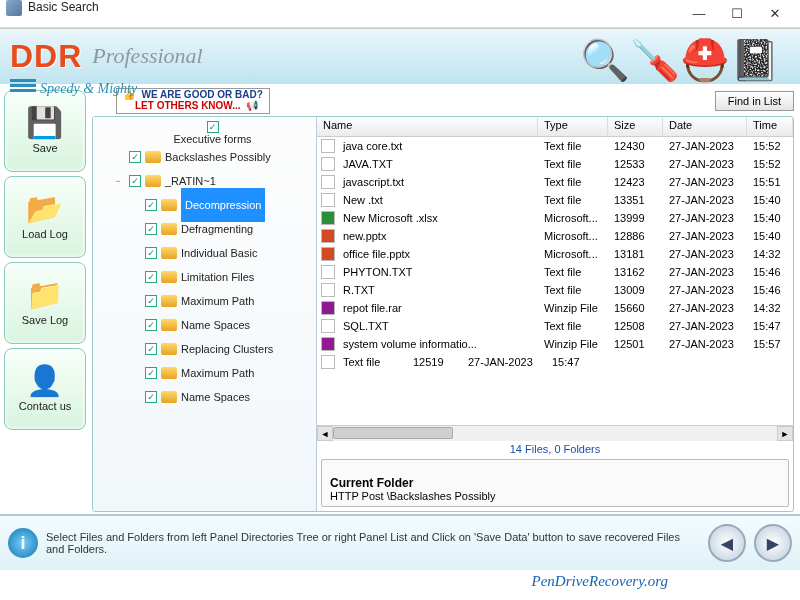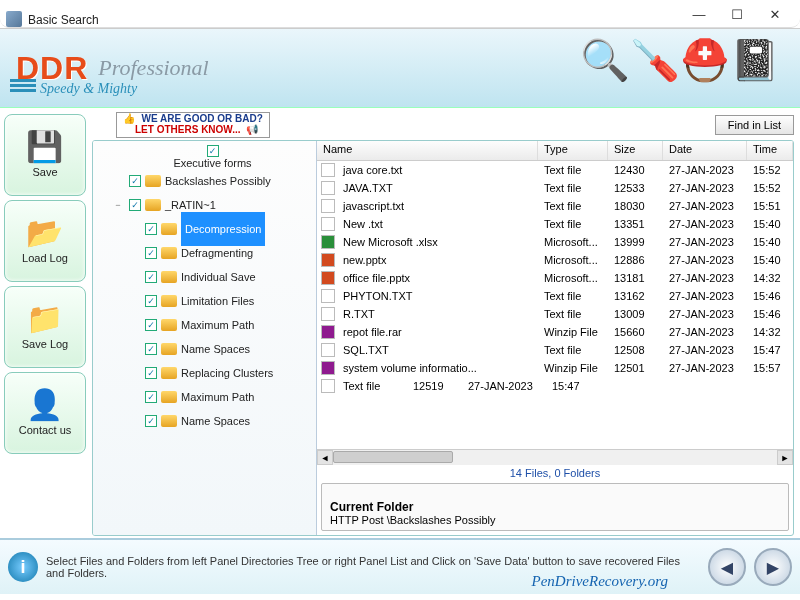--- a/index.html
+++ b/index.html
@@ -1,21 +1,21 @@
 <!DOCTYPE html>
 <html><head>
 <meta charset="utf-8">
 <style>
 * { box-sizing: border-box; margin: 0; padding: 0; font-family: "Segoe UI", Tahoma, sans-serif; }
 body { background: #fff; width: 800px; height: 600px; overflow: hidden; font-size: 11px; }
-.titlebar { height: 28px; background: #fff; border-bottom: 1px solid #ddd; display: flex; align-items: flex-end; padding: 0 6px; border-radius: 9px; }
+.titlebar { height: 28px; background: #fff; border-bottom: 1px solid #ddd; display: flex; align-items: flex-start; padding: 0 6px; }
 .titlebar .tb-icon { width: 16px; height: 16px; background: linear-gradient(135deg,#8ac,#579); border-radius: 2px; margin-right: 6px; }
 .titlebar .tb-title { flex: 1; font-size: 12px; color: #222; }
 .titlebar .ctl { width: 38px; height: 26px; display: flex; align-items: center; justify-content: center; font-size: 13px; color: #333; cursor: default; }
-.banner { height: 80px; background: linear-gradient(#eaf6fb,#bfe4f0); border-top: 1px solid #ccc; border-bottom: 1px solid #9fb; position: relative; display: flex; align-items: center; padding-left: 16px; }
+.banner { height: 56px; background: linear-gradient(#eaf6fb,#bfe4f0); border-top: 1px solid #ccc; border-bottom: 1px solid #9fb; position: relative; display: flex; align-items: center; padding-left: 10px; }
 .banner .ddr { font-size: 32px; font-weight: 700; color: #e74c1a; font-family: Arial Black, Arial; letter-spacing: 1px; text-shadow: 1px 1px 0 #fff; }
 .banner .prof { font-size: 22px; color: #8a9aa5; font-style: italic; margin-left: 10px; font-family: Georgia, serif; }
 .banner .tag { position: absolute; left: 40px; top: 52px; font-size: 14px; font-style: italic; color: #2a8fb9; font-family: Georgia, serif; }
 .banner .stripes { position:absolute; left:10px; top:48px; width:26px;}
 .banner .stripes div{height:3px;background:#2a8fb9;margin:2px 0;}
 .banner .tools { position:absolute; right:20px; top:8px; font-size:40px;}
 .midrow { display:flex; height:430px; }
 .sidebar { width: 90px; padding: 6px 4px; display:flex; flex-direction:column; gap:4px;}
 .sidebtn { border:1px solid #8cb; border-radius:8px; background:linear-gradient(#f7fff9,#d8f4df); height:82px; display:flex; flex-direction:column; align-items:center; justify-content:center; cursor:pointer; box-shadow:inset 0 0 4px #fff;}
 .sidebtn .si { font-size:30px; line-height:1;}
@@ -145,21 +145,21 @@
           <div class="tnode" style="padding-left: 32px;">
             <span class="tw"></span>
             <span class="cb"></span>
             <span class="fld"></span>
             <span class="lbl">Defragmenting</span>
           </div>
           <div class="tnode" style="padding-left: 32px;">
             <span class="tw"></span>
             <span class="cb"></span>
             <span class="fld"></span>
-            <span class="lbl">Individual Save</span>
+            <span class="lbl">Individual Basic</span>
           </div>
           <div class="tnode" style="padding-left: 32px;">
             <span class="tw"></span>
             <span class="cb"></span>
             <span class="fld"></span>
             <span class="lbl">Limitation Files</span>
           </div>
           <div class="tnode" style="padding-left: 32px;">
             <span class="tw"></span>
             <span class="cb"></span>
@@ -213,21 +213,21 @@
               <div class="c-name">JAVA.TXT</div>
               <div class="c-type">Text file</div>
               <div class="c-size">12533</div>
               <div class="c-date">27-JAN-2023</div>
               <div class="c-time">15:52</div>
             </div>
             <div class="frow">
               <span class="ic "></span>
               <div class="c-name">javascript.txt</div>
               <div class="c-type">Text file</div>
-              <div class="c-size">18030</div>
+              <div class="c-size">12423</div>
               <div class="c-date">27-JAN-2023</div>
               <div class="c-time">15:51</div>
             </div>
             <div class="frow">
               <span class="ic "></span>
               <div class="c-name">New .txt</div>
               <div class="c-type">Text file</div>
               <div class="c-size">13351</div>
               <div class="c-date">27-JAN-2023</div>
               <div class="c-time">15:40</div>

